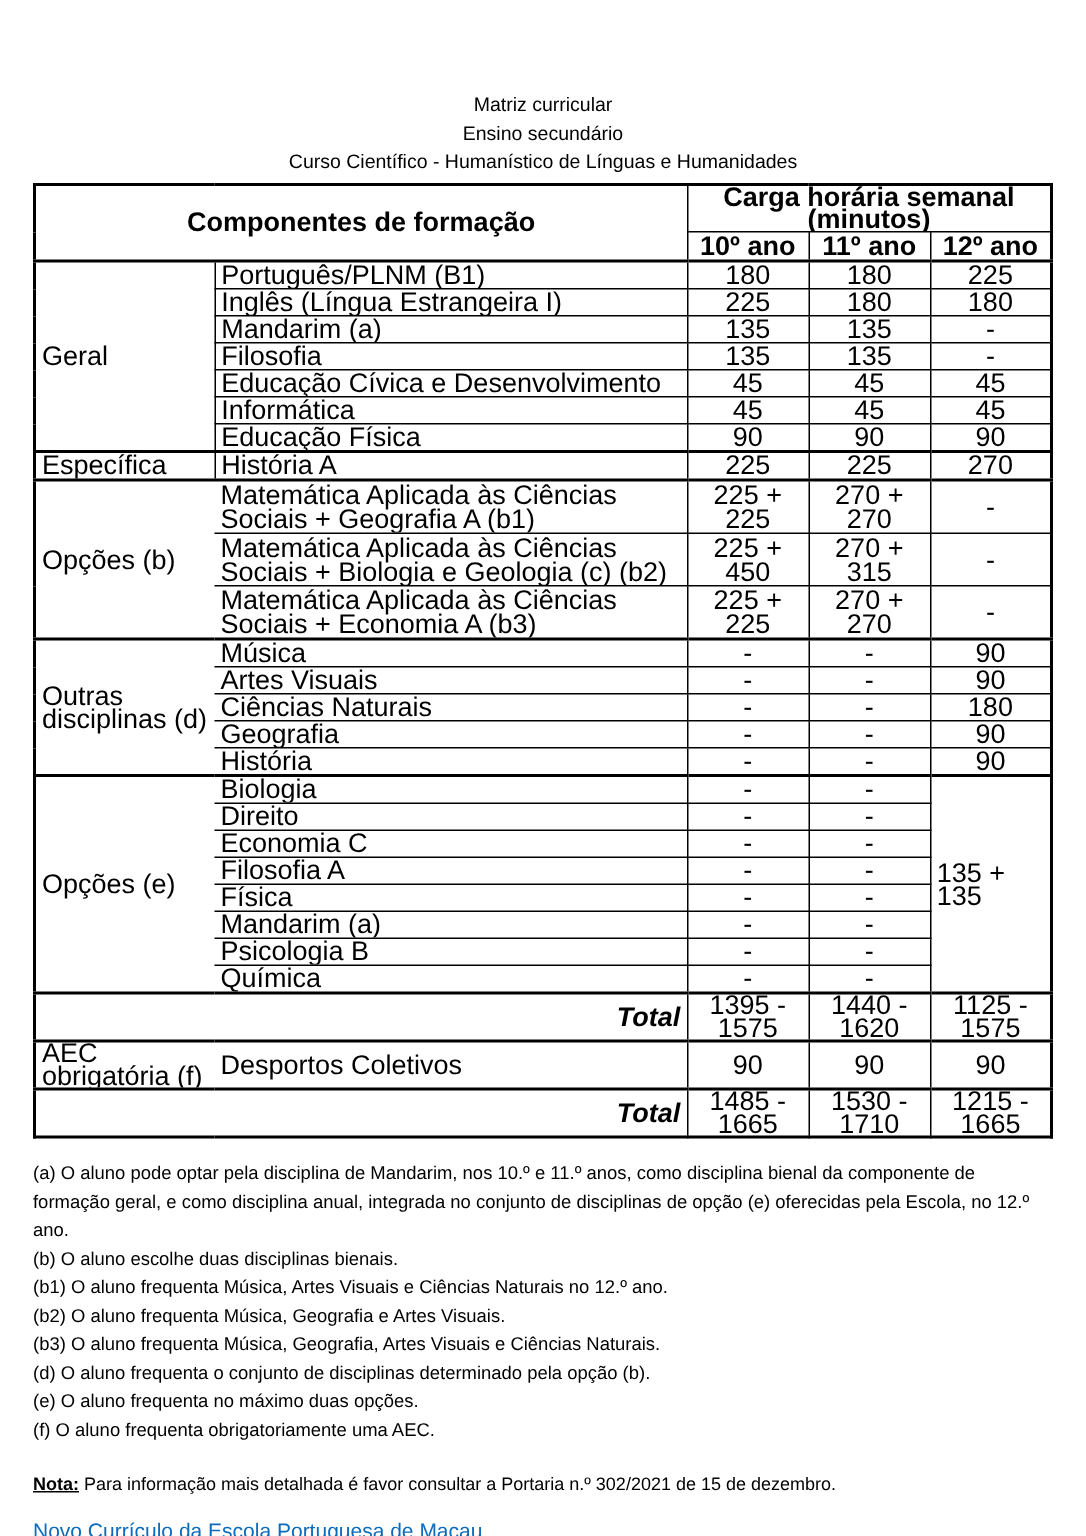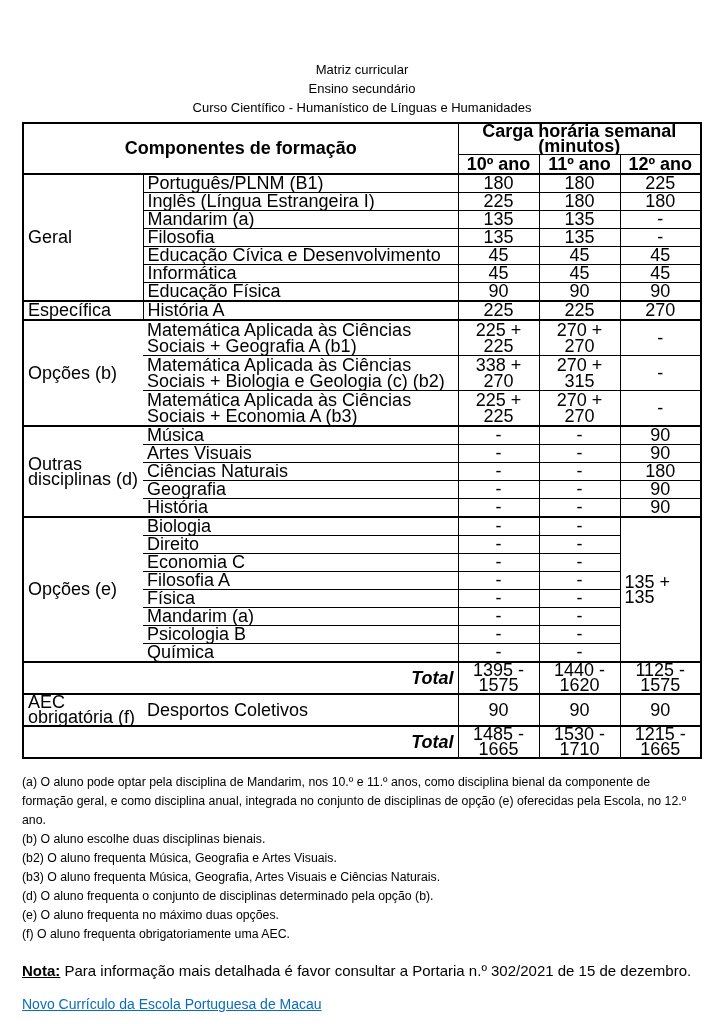--- a/index.html
+++ b/index.html
@@ -26,21 +26,21 @@
   .matrix td.group{vertical-align:middle;border-right:1px solid #000;}
   .matrix td.group.nodiv{border-right:0;}
   .matrix td.disc{border-left:0;text-align:left;}
   .matrix td.val{text-align:center;}
   .matrix td.dbl{height:34px;line-height:16px;}
   .matrix tr.sec td{border-top:2px solid #000;}
   .matrix td.totlabel{font-style:italic;text-align:right;font-weight:bold;border-left:1px solid #000;}
   .matrix td.merged{vertical-align:middle;text-align:left;}
   .foot{margin-top:14px;font-size:12.3px;line-height:19px;}
   .foot p{margin:0;}
-  .nota{margin-top:17px;font-size:15px;line-height:19px;}
+  .nota{margin-top:17px;font-size:12px;line-height:19px;}
   .nota .nlab{font-weight:bold;text-decoration:underline;}
   .linkline{margin-top:2px;font-size:14px;line-height:19px;}
   .linkline a{color:#0b6bbd;text-decoration:underline;cursor:pointer;}
 </style>
 </head>
 <body>
 
 <div class="page">
 
   <div class="titles">
@@ -123,21 +123,21 @@
 
       <tr class="sec">
         <td class="group nodiv" rowspan="3">Opções (b)</td>
         <td class="disc dbl">Matemática Aplicada às Ciências Sociais + Geografia A (b1)</td>
         <td class="val dbl">225 + 225</td>
         <td class="val dbl">270 + 270</td>
         <td class="val dbl">-</td>
       </tr>
       <tr>
         <td class="disc dbl">Matemática Aplicada às Ciências Sociais + Biologia e Geologia (c) (b2)</td>
-        <td class="val dbl">338 + 270</td>
+        <td class="val dbl">225 + 450</td>
         <td class="val dbl">270 + 315</td>
         <td class="val dbl">-</td>
       </tr>
       <tr>
         <td class="disc dbl">Matemática Aplicada às Ciências Sociais + Economia A (b3)</td>
         <td class="val dbl">225 + 225</td>
         <td class="val dbl">270 + 270</td>
         <td class="val dbl">-</td>
       </tr>
 
@@ -236,20 +236,21 @@
         <td class="val">1485 - 1665</td>
         <td class="val">1530 - 1710</td>
         <td class="val">1215 - 1665</td>
       </tr>
     </tbody>
   </table>
 
   <div class="foot">
     <p>(a) O aluno pode optar pela disciplina de Mandarim, nos 10.º e 11.º anos, como disciplina bienal da componente de formação geral, e como disciplina anual, integrada no conjunto de disciplinas de opção (e) oferecidas pela Escola, no 12.º ano.</p>
     <p>(b) O aluno escolhe duas disciplinas bienais.</p>
+    <p>(b1) O aluno frequenta Música, Artes Visuais e Ciências Naturais no 12.º ano.</p>
     <p>(b2) O aluno frequenta Música, Geografia e Artes Visuais.</p>
     <p>(b3) O aluno frequenta Música, Geografia, Artes Visuais e Ciências Naturais.</p>
     <p>(d) O aluno frequenta o conjunto de disciplinas determinado pela opção (b).</p>
     <p>(e) O aluno frequenta no máximo duas opções.</p>
     <p>(f) O aluno frequenta obrigatoriamente uma AEC.</p>
   </div>
 
   <p class="nota"><span class="nlab">Nota:</span><span> Para informação mais detalhada é favor consultar a Portaria n.º 302/2021 de 15 de dezembro.</span></p>
 
   <p class="linkline"><a href="#">Novo Currículo da Escola Portuguesa de Macau</a></p>

